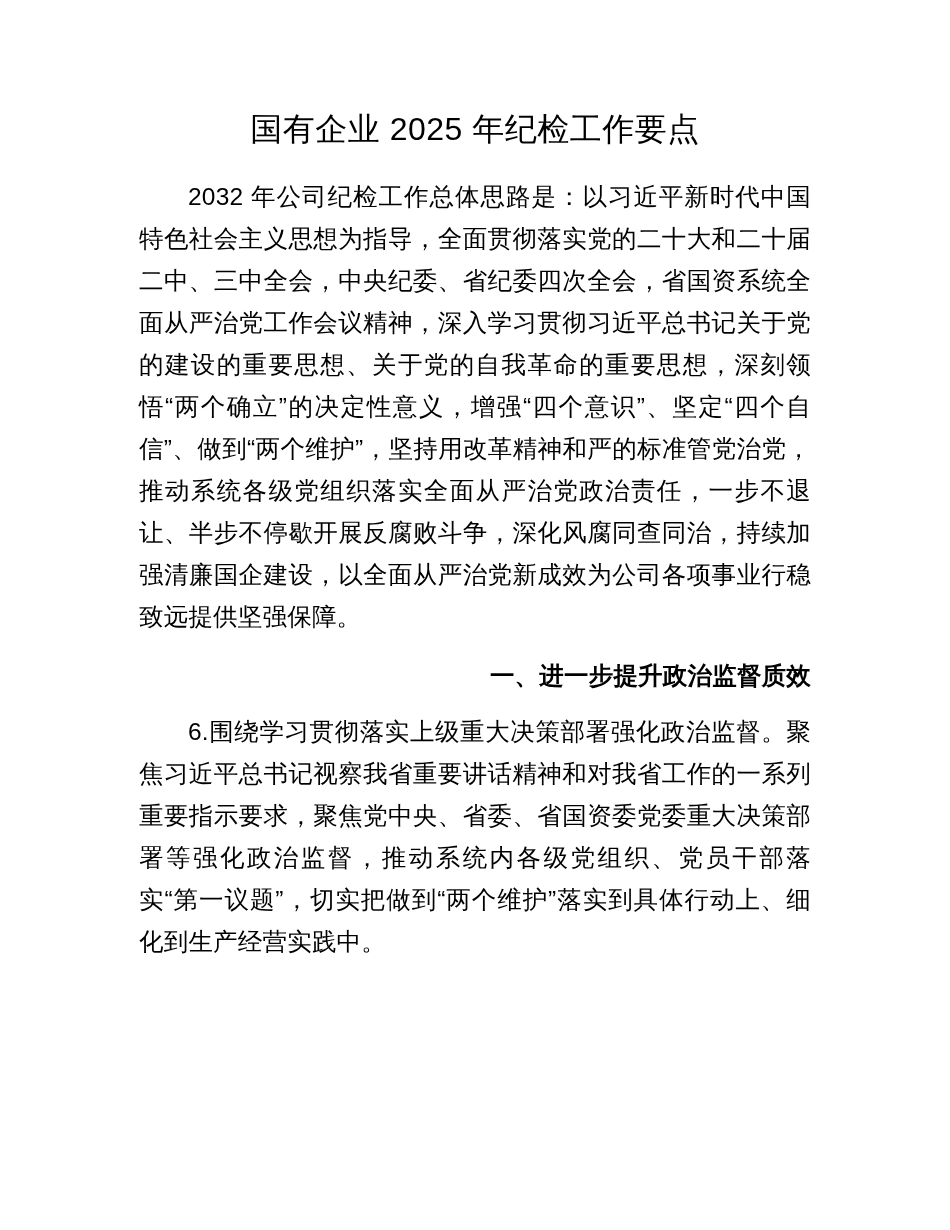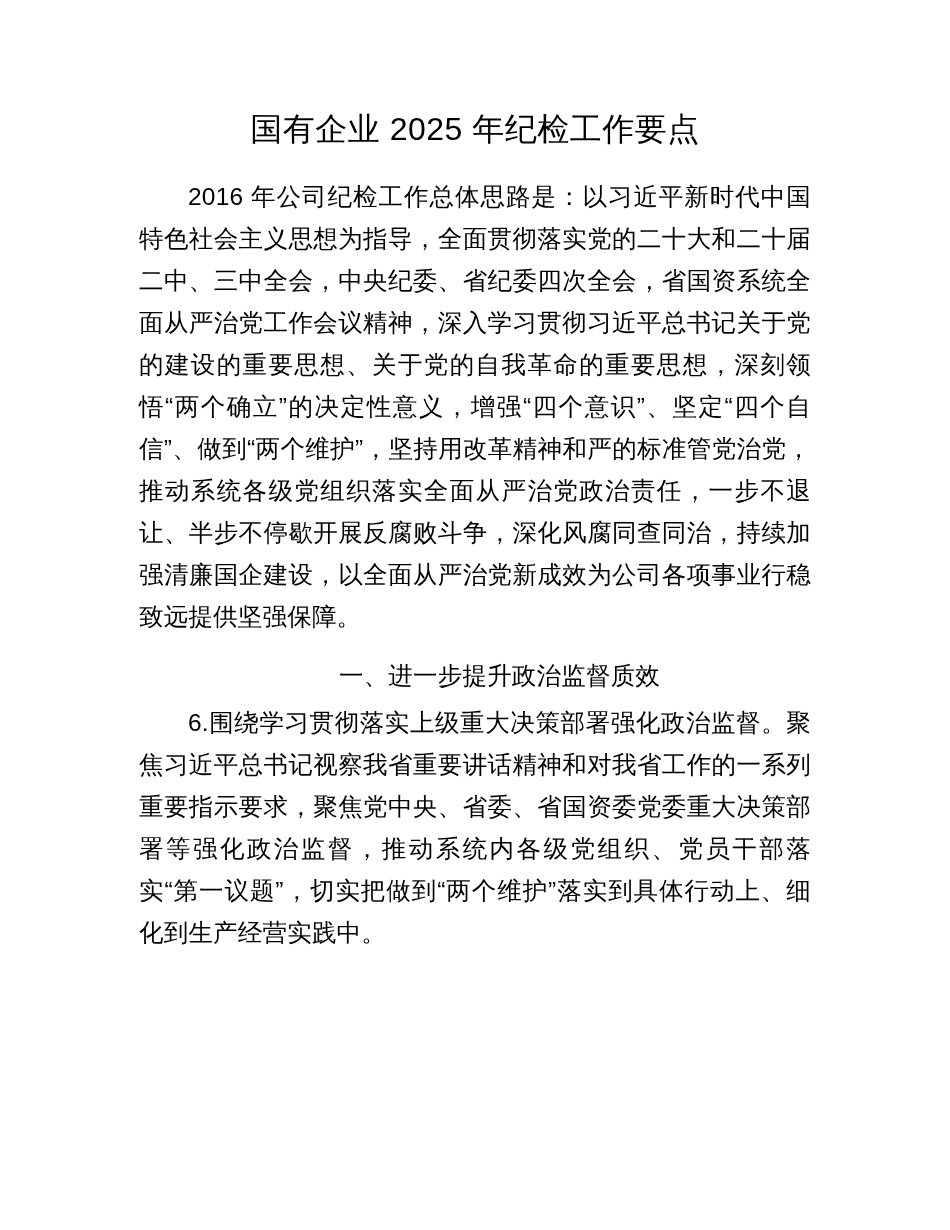--- a/index.html
+++ b/index.html
@@ -31,30 +31,31 @@
     font-size: 24.5px;
     line-height: 42px;
     text-align: justify;
     text-indent: 2em;
     margin: 0 0 17px 0;
     letter-spacing: 0.2px;
   }
   .doc-heading {
     font-size: 24.5px;
     line-height: 42px;
-    text-align: center;
+    text-align: right;
     text-indent: 2em;
-    margin: 0 0 5px 0;
+    margin: 0 0 14px 0;
     letter-spacing: 0.2px;
+    font-weight: bold;
   }
 </style>
 </head>
 <body>
 
 <div class="page">
   <h1 class="doc-title">国有企业 2025 年纪检工作要点</h1>
 
-  <p class="doc-paragraph">2016 年公司纪检工作总体思路是：以习近平新时代中国特色社会主义思想为指导，全面贯彻落实党的二十大和二十届二中、三中全会，中央纪委、省纪委四次全会，省国资系统全面从严治党工作会议精神，深入学习贯彻习近平总书记关于党的建设的重要思想、关于党的自我革命的重要思想，深刻领悟“两个确立”的决定性意义，增强“四个意识”、坚定“四个自信”、做到“两个维护”，坚持用改革精神和严的标准管党治党，推动系统各级党组织落实全面从严治党政治责任，一步不退让、半步不停歇开展反腐败斗争，深化风腐同查同治，持续加强清廉国企建设，以全面从严治党新成效为公司各项事业行稳致远提供坚强保障。</p>
+  <p class="doc-paragraph">2032 年公司纪检工作总体思路是：以习近平新时代中国特色社会主义思想为指导，全面贯彻落实党的二十大和二十届二中、三中全会，中央纪委、省纪委四次全会，省国资系统全面从严治党工作会议精神，深入学习贯彻习近平总书记关于党的建设的重要思想、关于党的自我革命的重要思想，深刻领悟“两个确立”的决定性意义，增强“四个意识”、坚定“四个自信”、做到“两个维护”，坚持用改革精神和严的标准管党治党，推动系统各级党组织落实全面从严治党政治责任，一步不退让、半步不停歇开展反腐败斗争，深化风腐同查同治，持续加强清廉国企建设，以全面从严治党新成效为公司各项事业行稳致远提供坚强保障。</p>
 
   <p class="doc-heading">一、进一步提升政治监督质效</p>
 
   <p class="doc-paragraph">6.围绕学习贯彻落实上级重大决策部署强化政治监督。聚焦习近平总书记视察我省重要讲话精神和对我省工作的一系列重要指示要求，聚焦党中央、省委、省国资委党委重大决策部署等强化政治监督，推动系统内各级党组织、党员干部落实“第一议题”，切实把做到“两个维护”落实到具体行动上、细化到生产经营实践中。</p>
 </div>
 
 </body></html>

